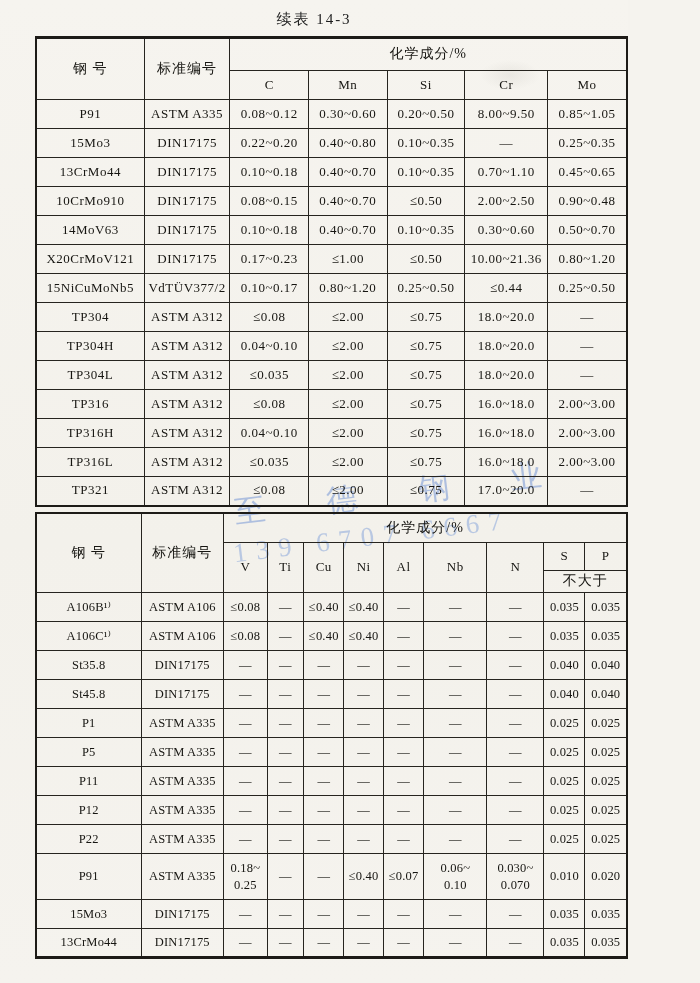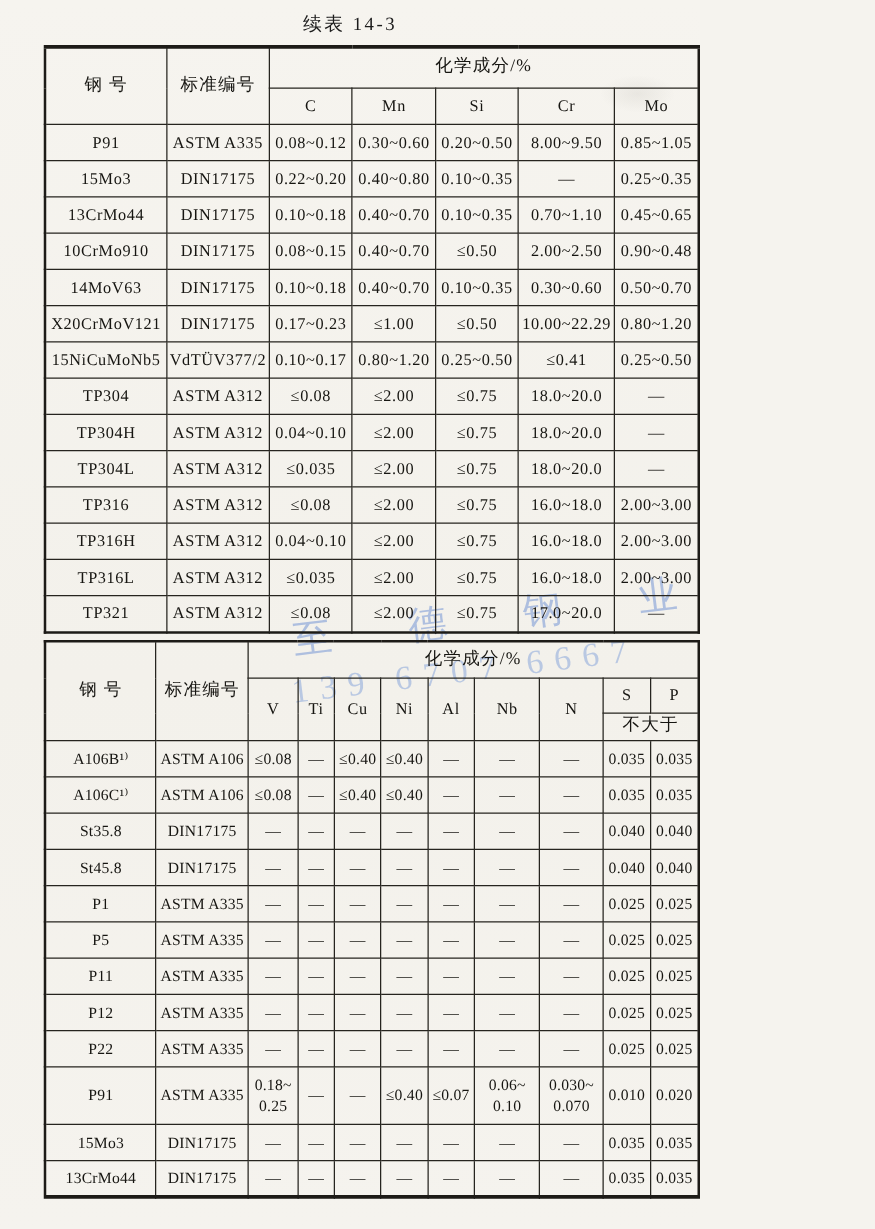--- a/index.html
+++ b/index.html
@@ -3,21 +3,21 @@
 <meta charset="utf-8">
 <style>
   html,body{margin:0;padding:0;}
   body{
     width:700px;height:983px;
     background:#f5f3ee;
     font-family:"Liberation Serif","DejaVu Serif",serif;
     color:#141414;
     overflow:hidden;
   }
-  .page{position:relative;width:560px;height:983px;
+  .page{position:relative;width:628px;height:983px;
     background:linear-gradient(180deg,#f6f4ef 0%,#f3f1eb 55%,#f5f3ee 100%);}
   .title{
     text-align:center;padding-top:10px;font-size:15px;letter-spacing:2px;color:#1c1c1c;
   }
   table{
     border-collapse:collapse;table-layout:fixed;
     margin-left:35px;position:relative;z-index:2;
     background:transparent;
   }
   .t1{margin-top:7px;}
@@ -140,30 +140,30 @@
           <td>0.10~0.35</td>
           <td>0.30~0.60</td>
           <td>0.50~0.70</td>
         </tr>
         <tr>
           <td>X20CrMoV121</td>
           <td>DIN17175</td>
           <td>0.17~0.23</td>
           <td>≤1.00</td>
           <td>≤0.50</td>
-          <td>10.00~22.29</td>
+          <td>10.00~21.36</td>
           <td>0.80~1.20</td>
         </tr>
         <tr>
           <td>15NiCuMoNb5</td>
           <td>VdTÜV377/2</td>
           <td>0.10~0.17</td>
           <td>0.80~1.20</td>
           <td>0.25~0.50</td>
-          <td>≤0.41</td>
+          <td>≤0.44</td>
           <td>0.25~0.50</td>
         </tr>
         <tr>
           <td>TP304</td>
           <td>ASTM A312</td>
           <td>≤0.08</td>
           <td>≤2.00</td>
           <td>≤0.75</td>
           <td>18.0~20.0</td>
           <td>—</td>

